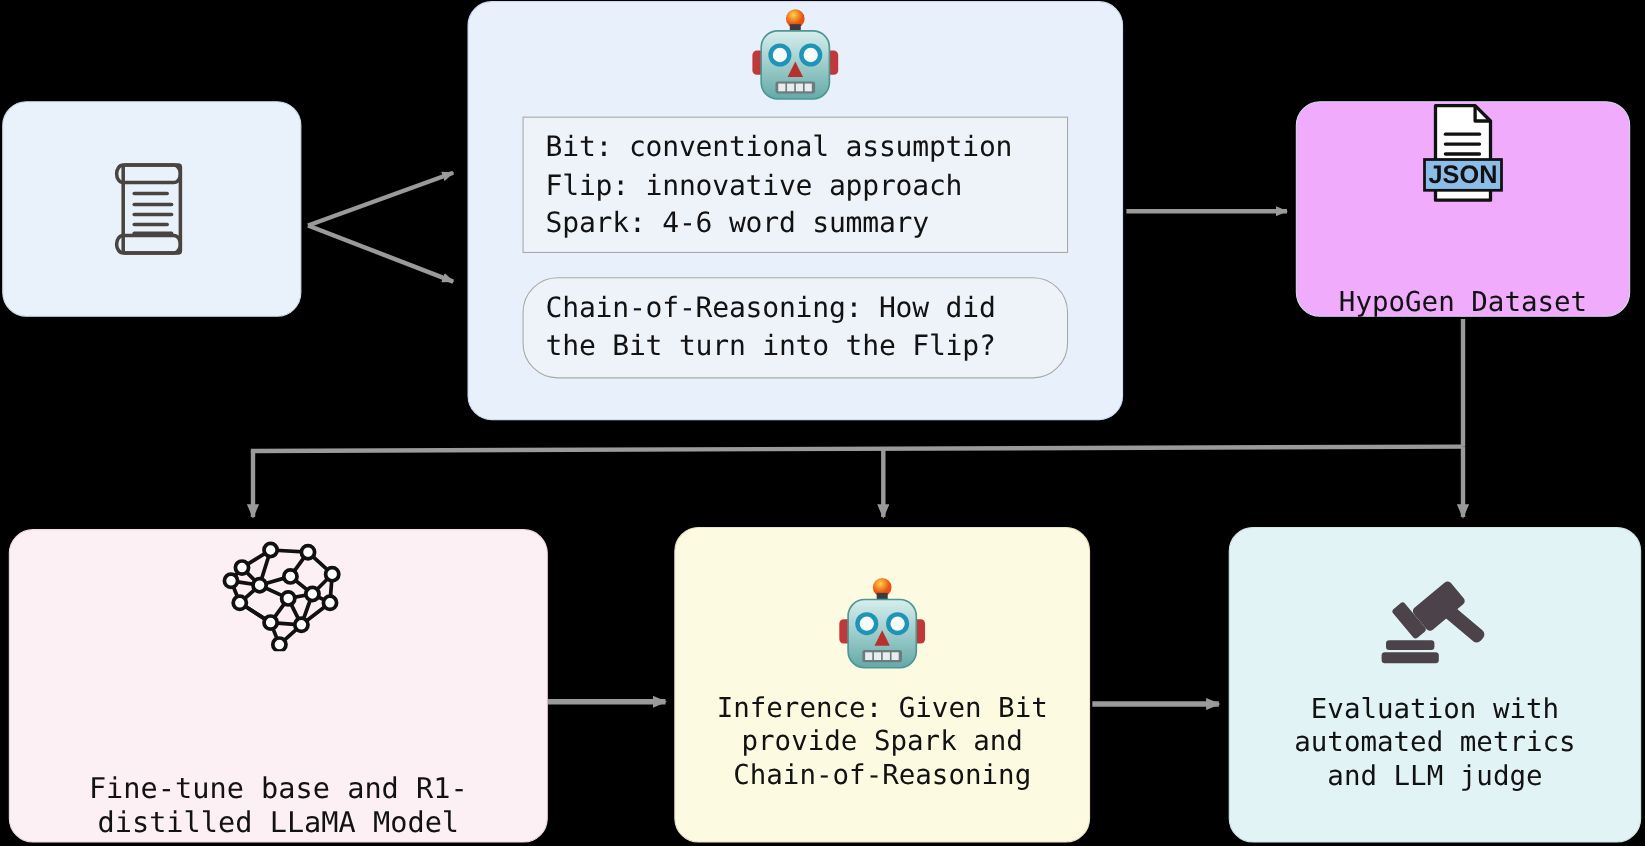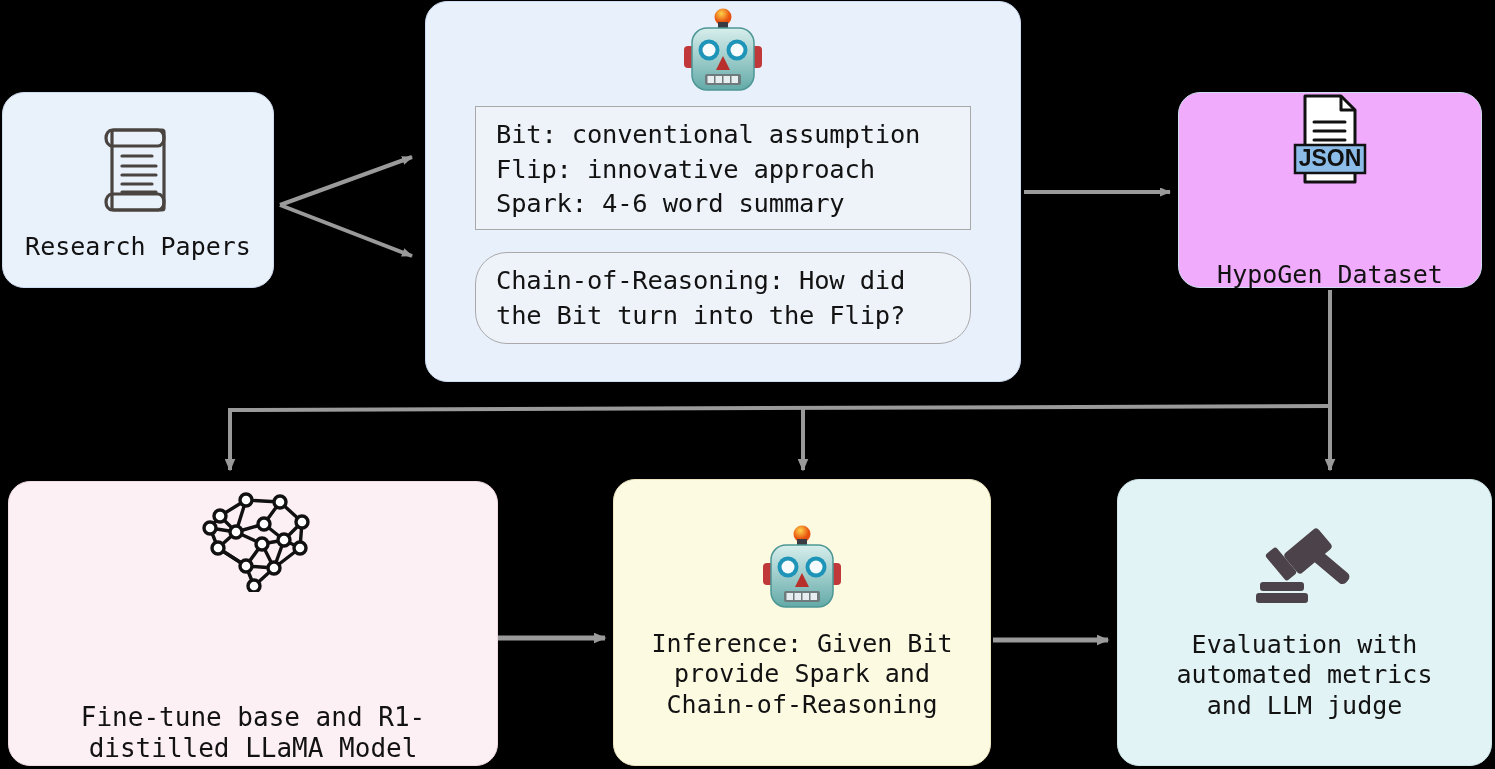--- a/index.html
+++ b/index.html
@@ -165,21 +165,20 @@
           <path d="M22 12 h46 a6 8 0 0 1 0 16 h-46 a6 8 0 0 1 0 -16 z"></path>
           <path d="M22 92 h46 a6 8 0 0 0 0 -16 h-46 a6 8 0 0 0 0 16 z"></path>
           <line x1="32" y1="38" x2="62" y2="38"></line>
           <line x1="32" y1="48" x2="66" y2="48"></line>
           <line x1="32" y1="57" x2="66" y2="57"></line>
           <line x1="32" y1="66" x2="62" y2="66"></line>
           <line x1="32" y1="74" x2="66" y2="74"></line>
         </g>
       </svg>
     </span>
-    <div class="node-label">Research Papers</div>
   </div>
 
   <div class="node" id="node-generation">
     <span class="icon">
       <svg width="94" height="92" viewBox="0 0 94 92">
         <defs>
           <linearGradient id="rg1" x1="0" y1="0" x2="0" y2="1">
             <stop offset="0%" stop-color="#d7eeec"></stop>
             <stop offset="100%" stop-color="#63aaa8"></stop>
           </linearGradient>

